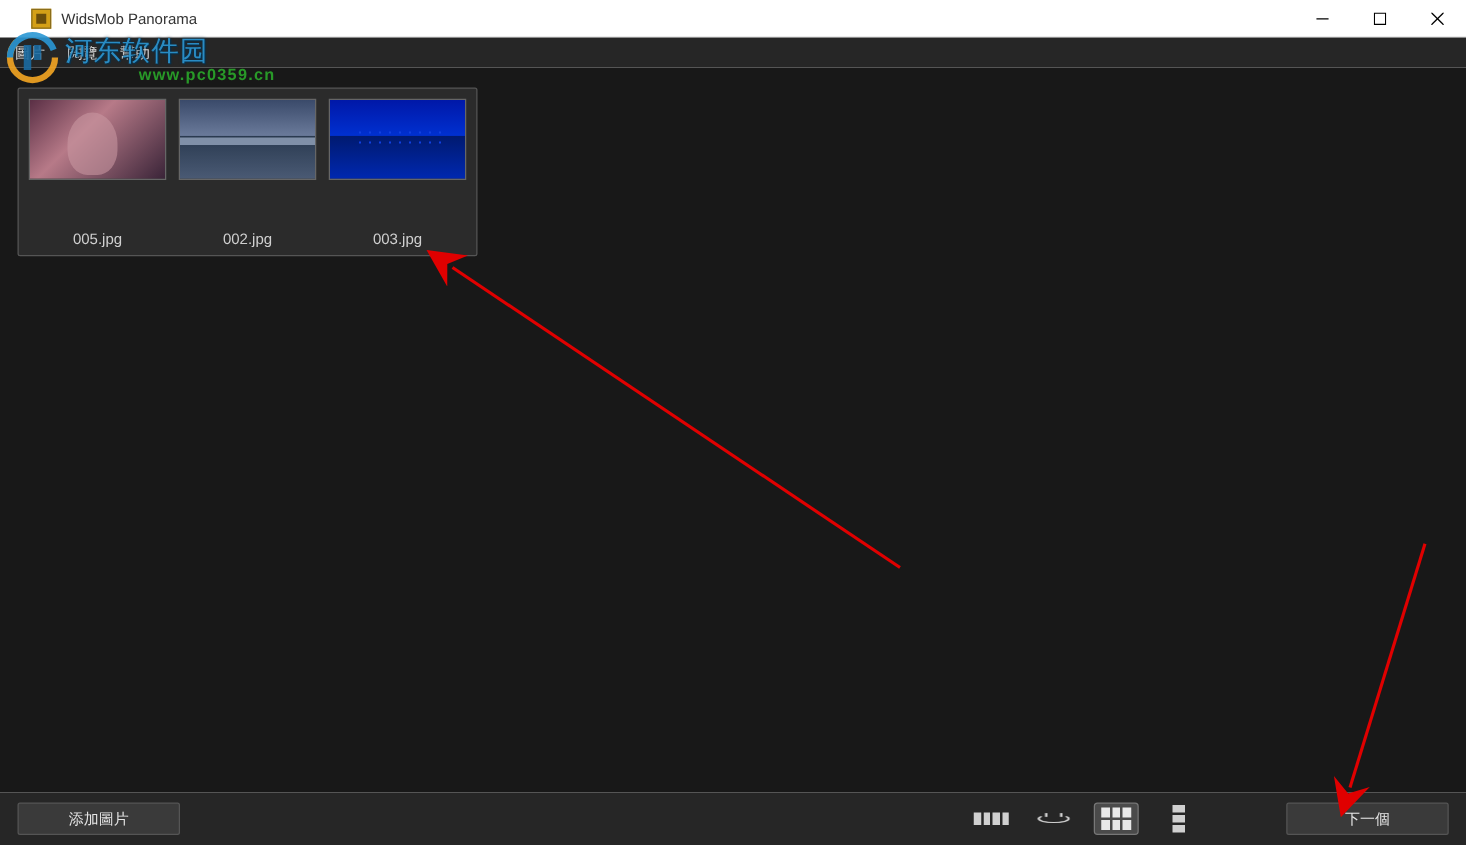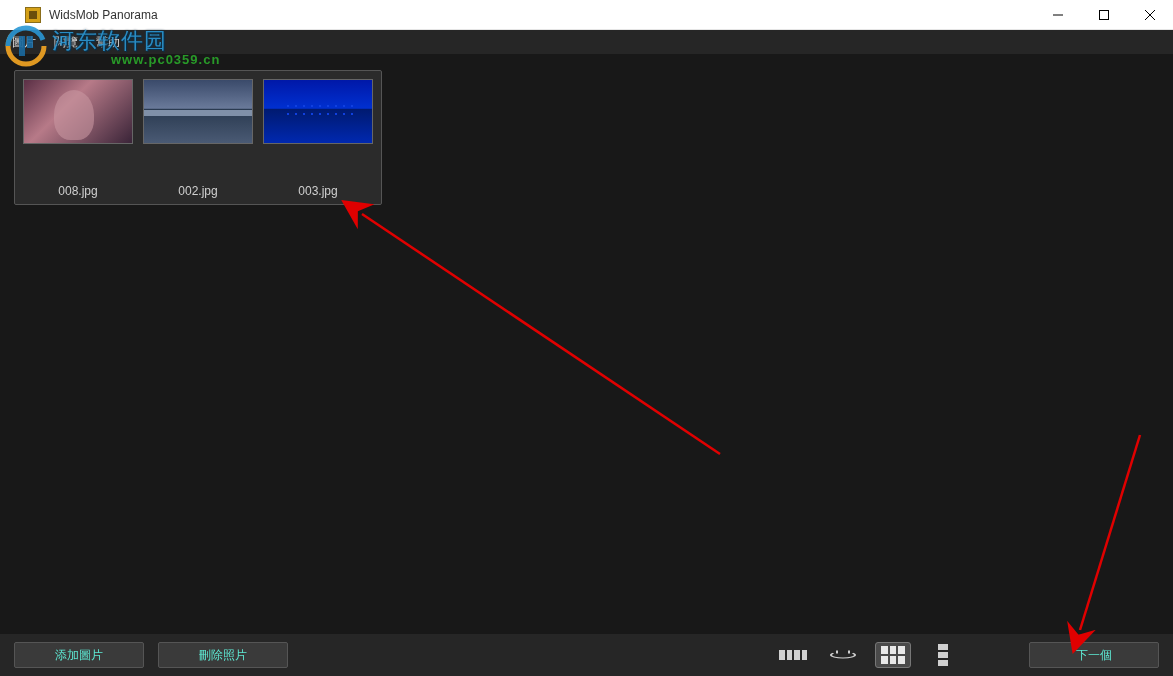--- a/index.html
+++ b/index.html
@@ -119,21 +119,21 @@
       display: flex;
       align-items: center;
       padding: 0 14px;
       gap: 14px;
     }
     .btn {
       height: 26px;
       min-width: 130px;
       background: #3a3a3a;
       border: 1px solid #555;
-      color: #5eead4;
+      color: #e5e5e5;
       font-size: 12px;
       display: flex;
       align-items: center;
       justify-content: center;
       cursor: pointer;
       border-radius: 2px;
     }
     .btn.next { min-width: 130px; }
     .spacer { flex: 1; }
     .mode-group {
@@ -254,21 +254,21 @@
     <rect x="23" y="12" width="6" height="12" fill="#1a6aa0"></rect>
   </svg>
   <div class="wm-title">河东软件园</div>
   <div class="wm-url">www.pc0359.cn</div>
 </div>
 
 <div class="workspace">
   <div class="thumb-strip">
     <div class="thumb-cell">
       <div class="thumb t1"></div>
-      <div class="thumb-label">008.jpg</div>
+      <div class="thumb-label">005.jpg</div>
     </div>
     <div class="thumb-cell">
       <div class="thumb t2"></div>
       <div class="thumb-label">002.jpg</div>
     </div>
     <div class="thumb-cell">
       <div class="thumb t3"></div>
       <div class="thumb-label">003.jpg</div>
     </div>
   </div>
@@ -291,21 +291,20 @@
       <marker id="ah2" markerWidth="12" markerHeight="12" refX="2" refY="6" orient="auto">
         <path d="M0,0 L12,6 L0,12 L4,6 Z" fill="#e00000"></path>
       </marker>
     </defs>
     <line x1="100" y1="5" x2="40" y2="200" stroke="#e00000" stroke-width="2.5" marker-end="url(#ah2)"></line>
   </svg>
 </div>
 
 <div class="bottombar">
   <div class="btn">添加圖片</div>
-  <div class="btn">刪除照片</div>
   <div class="spacer"></div>
   <div class="mode-group">
     <div class="mode">
       <div class="ico-horiz">
           <span></span>
           <span></span>
           <span></span>
           <span></span>
         </div>
     </div>

